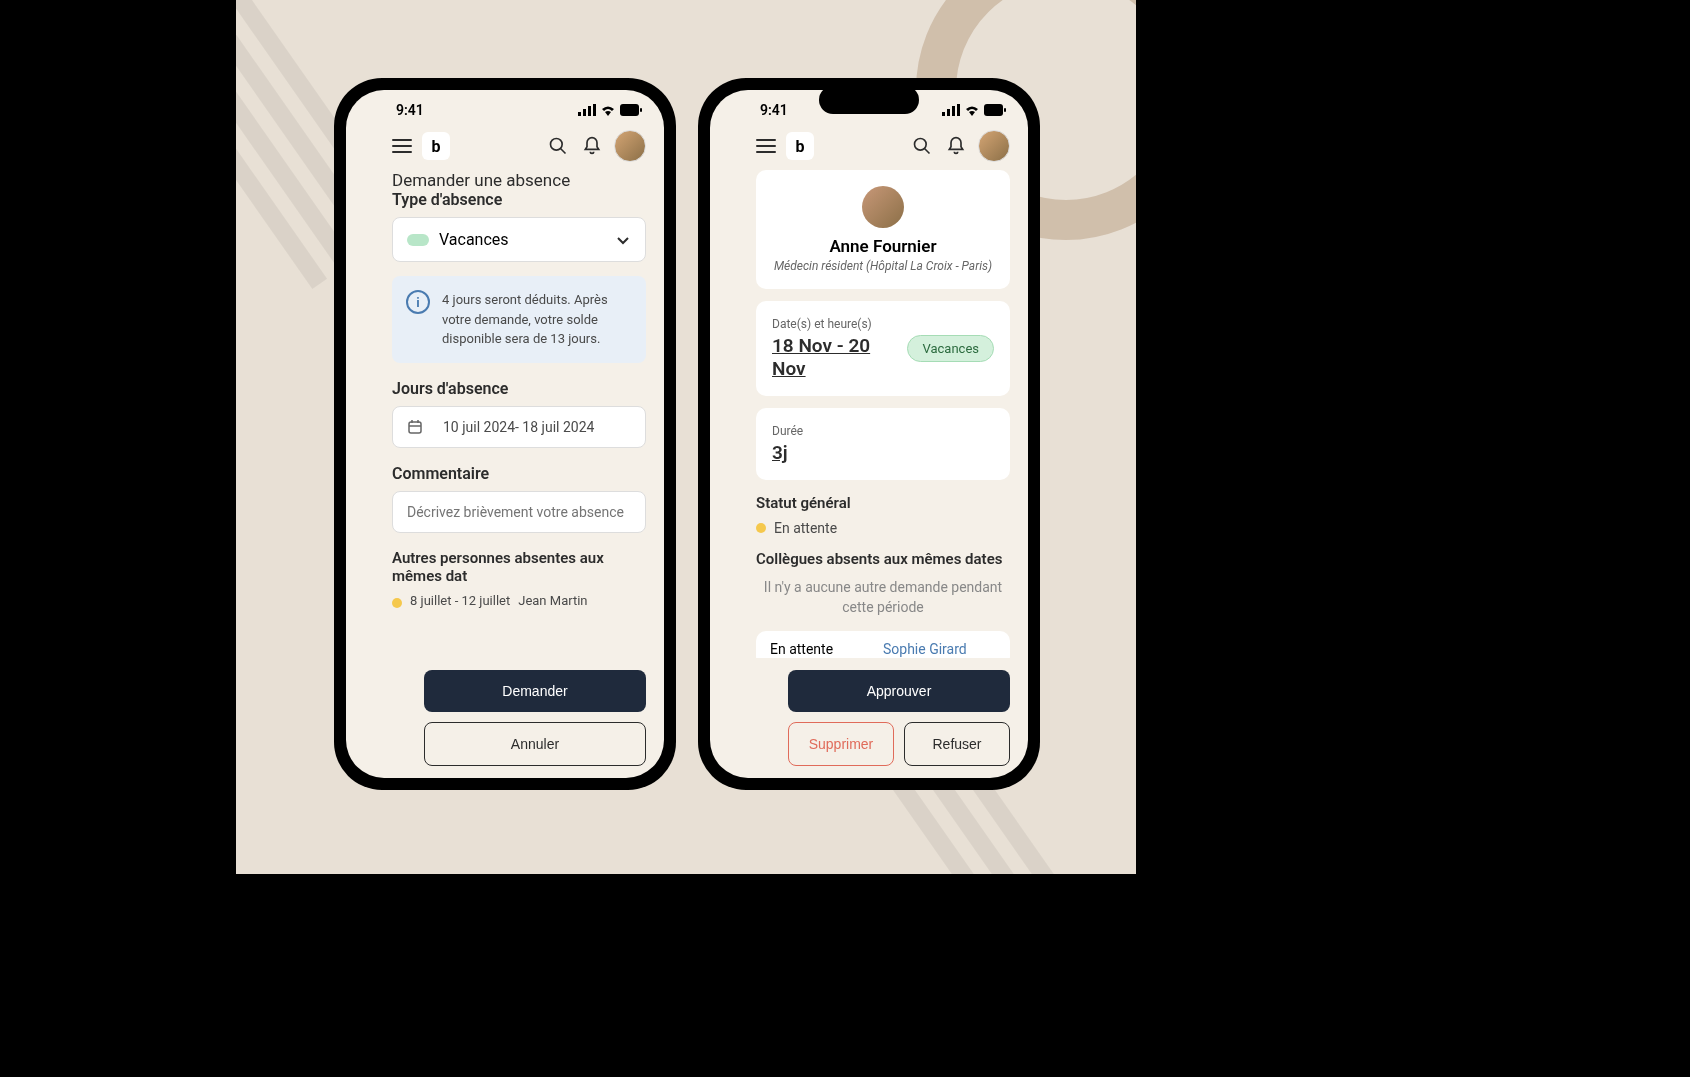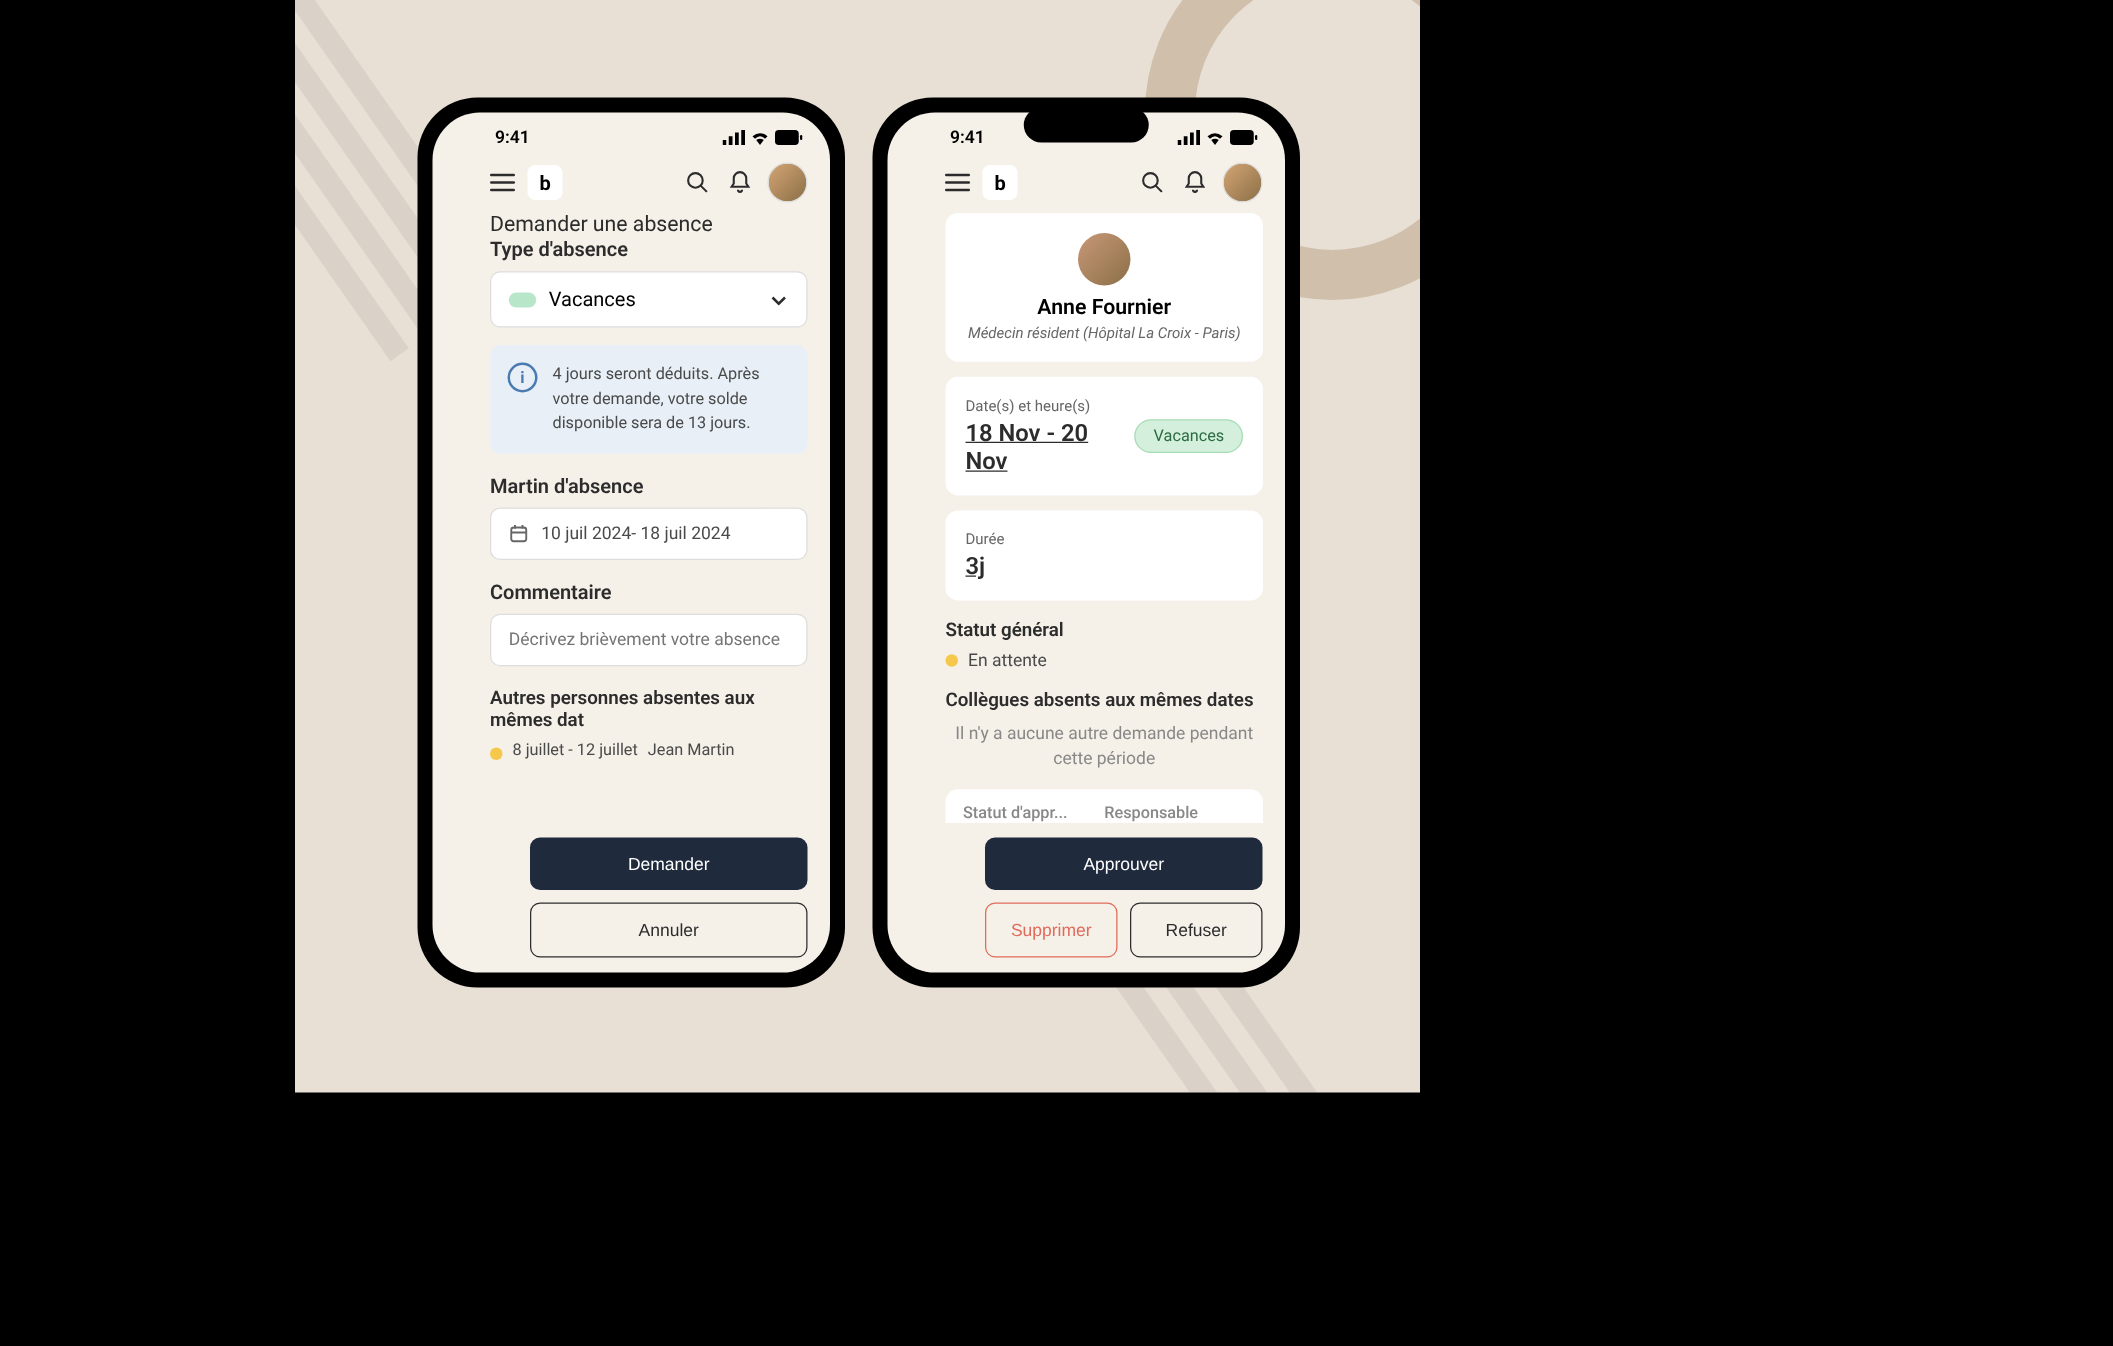--- a/index.html
+++ b/index.html
@@ -150,21 +150,21 @@
   color: #4a7bb0; font-weight: 700; font-size: 13px;
 }
 .info-text { font-size: 13px; color: #4a4a4a; line-height: 1.5; }
 .input {
   background: #fff;
   border: 1px solid #ddd;
   border-radius: 8px;
   padding: 12px 14px;
   display: flex;
   align-items: center;
-  gap: 10px;
+  gap: 20px;
   margin-bottom: 16px;
   font-size: 14px;
   color: #4a4a4a;
 }
 .input input {
   border: none; outline: none; width: 100%; font-size: 14px; background: transparent;
   font-family: inherit;
 }
 .cal-icon { width: 16px; height: 16px; flex-shrink: 0; }
 .section-title { font-size: 15px; font-weight: 600; color: #2c2c2c; margin: 14px 0 8px; }
@@ -301,21 +301,21 @@
             <span>Vacances</span>
           </div>
           <svg class="chevron" viewBox="0 0 16 16" fill="none" stroke="#2c2c2c" stroke-width="2">
               <polyline points="3,6 8,11 13,6"></polyline>
             </svg>
         </div>
         <div class="info-box">
           <div class="info-icon">i</div>
           <div class="info-text">4 jours seront déduits. Après votre demande, votre solde disponible sera de 13 jours.</div>
         </div>
-        <div class="label">Martin d'absence</div>
+        <div class="label">Jours d'absence</div>
         <div class="input">
           <svg class="cal-icon" viewBox="0 0 16 16" fill="none" stroke="#666" stroke-width="1.5">
               <rect x="2" y="3" width="12" height="11" rx="2"></rect>
               <line x1="2" y1="7" x2="14" y2="7"></line>
               <line x1="5" y1="1" x2="5" y2="4"></line>
               <line x1="11" y1="1" x2="11" y2="4"></line>
             </svg>
           <span>10 juil 2024- 18 juil 2024</span>
         </div>
         <div class="label">Commentaire</div>
@@ -400,24 +400,20 @@
           <div class="date-value">3j</div>
         </div>
         <div class="section-title">Statut général</div>
         <div class="status-row">
           <span class="dot-yellow"></span>
           <span>En attente</span>
         </div>
         <div class="section-title">Collègues absents aux mêmes dates</div>
         <div class="colleagues-empty">Il n'y a aucune autre demande pendant cette période</div>
         <div class="card approval-card">
-          <div class="app-table-head">
-            <div>Statut d'appr...</div>
-            <div>Responsable</div>
-          </div>
           <div class="app-table-row">
             <div class="st-cell">
                 <span>En attente</span>
               </div>
             <div class="resp-cell">Sophie Girard</div>
           </div>
 
         </div>
       </div>
       <div class="btn-footer">

